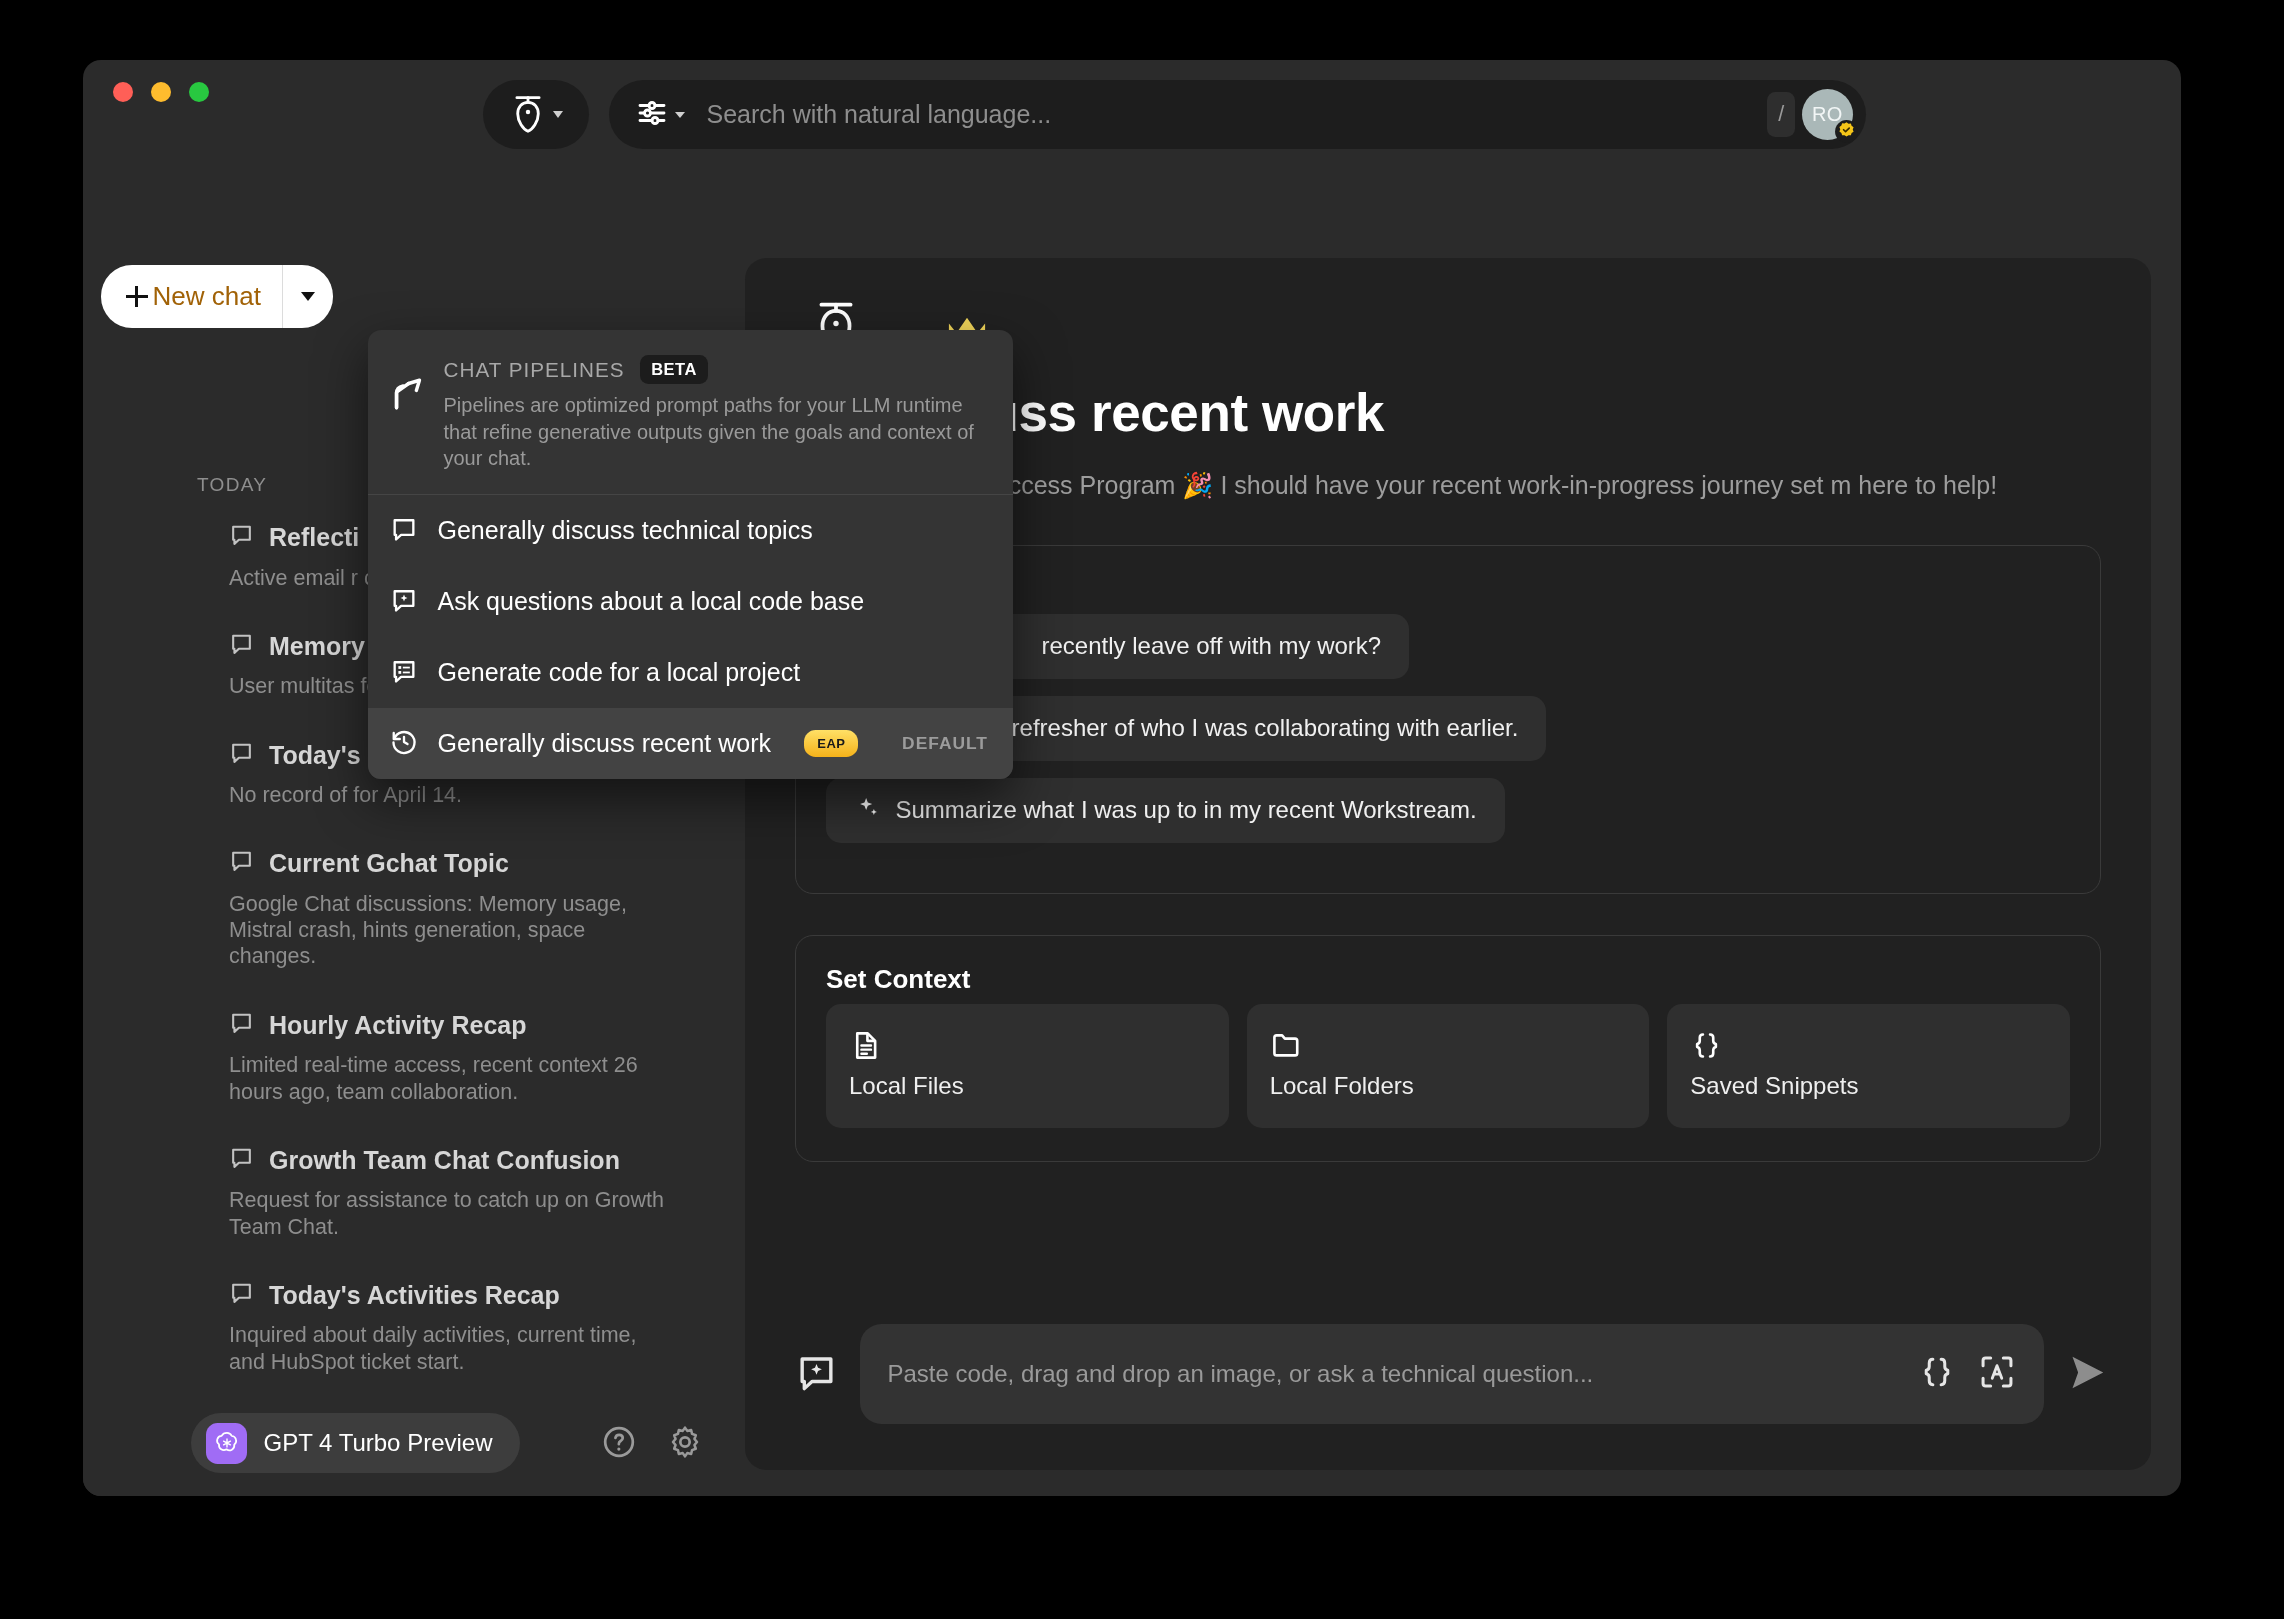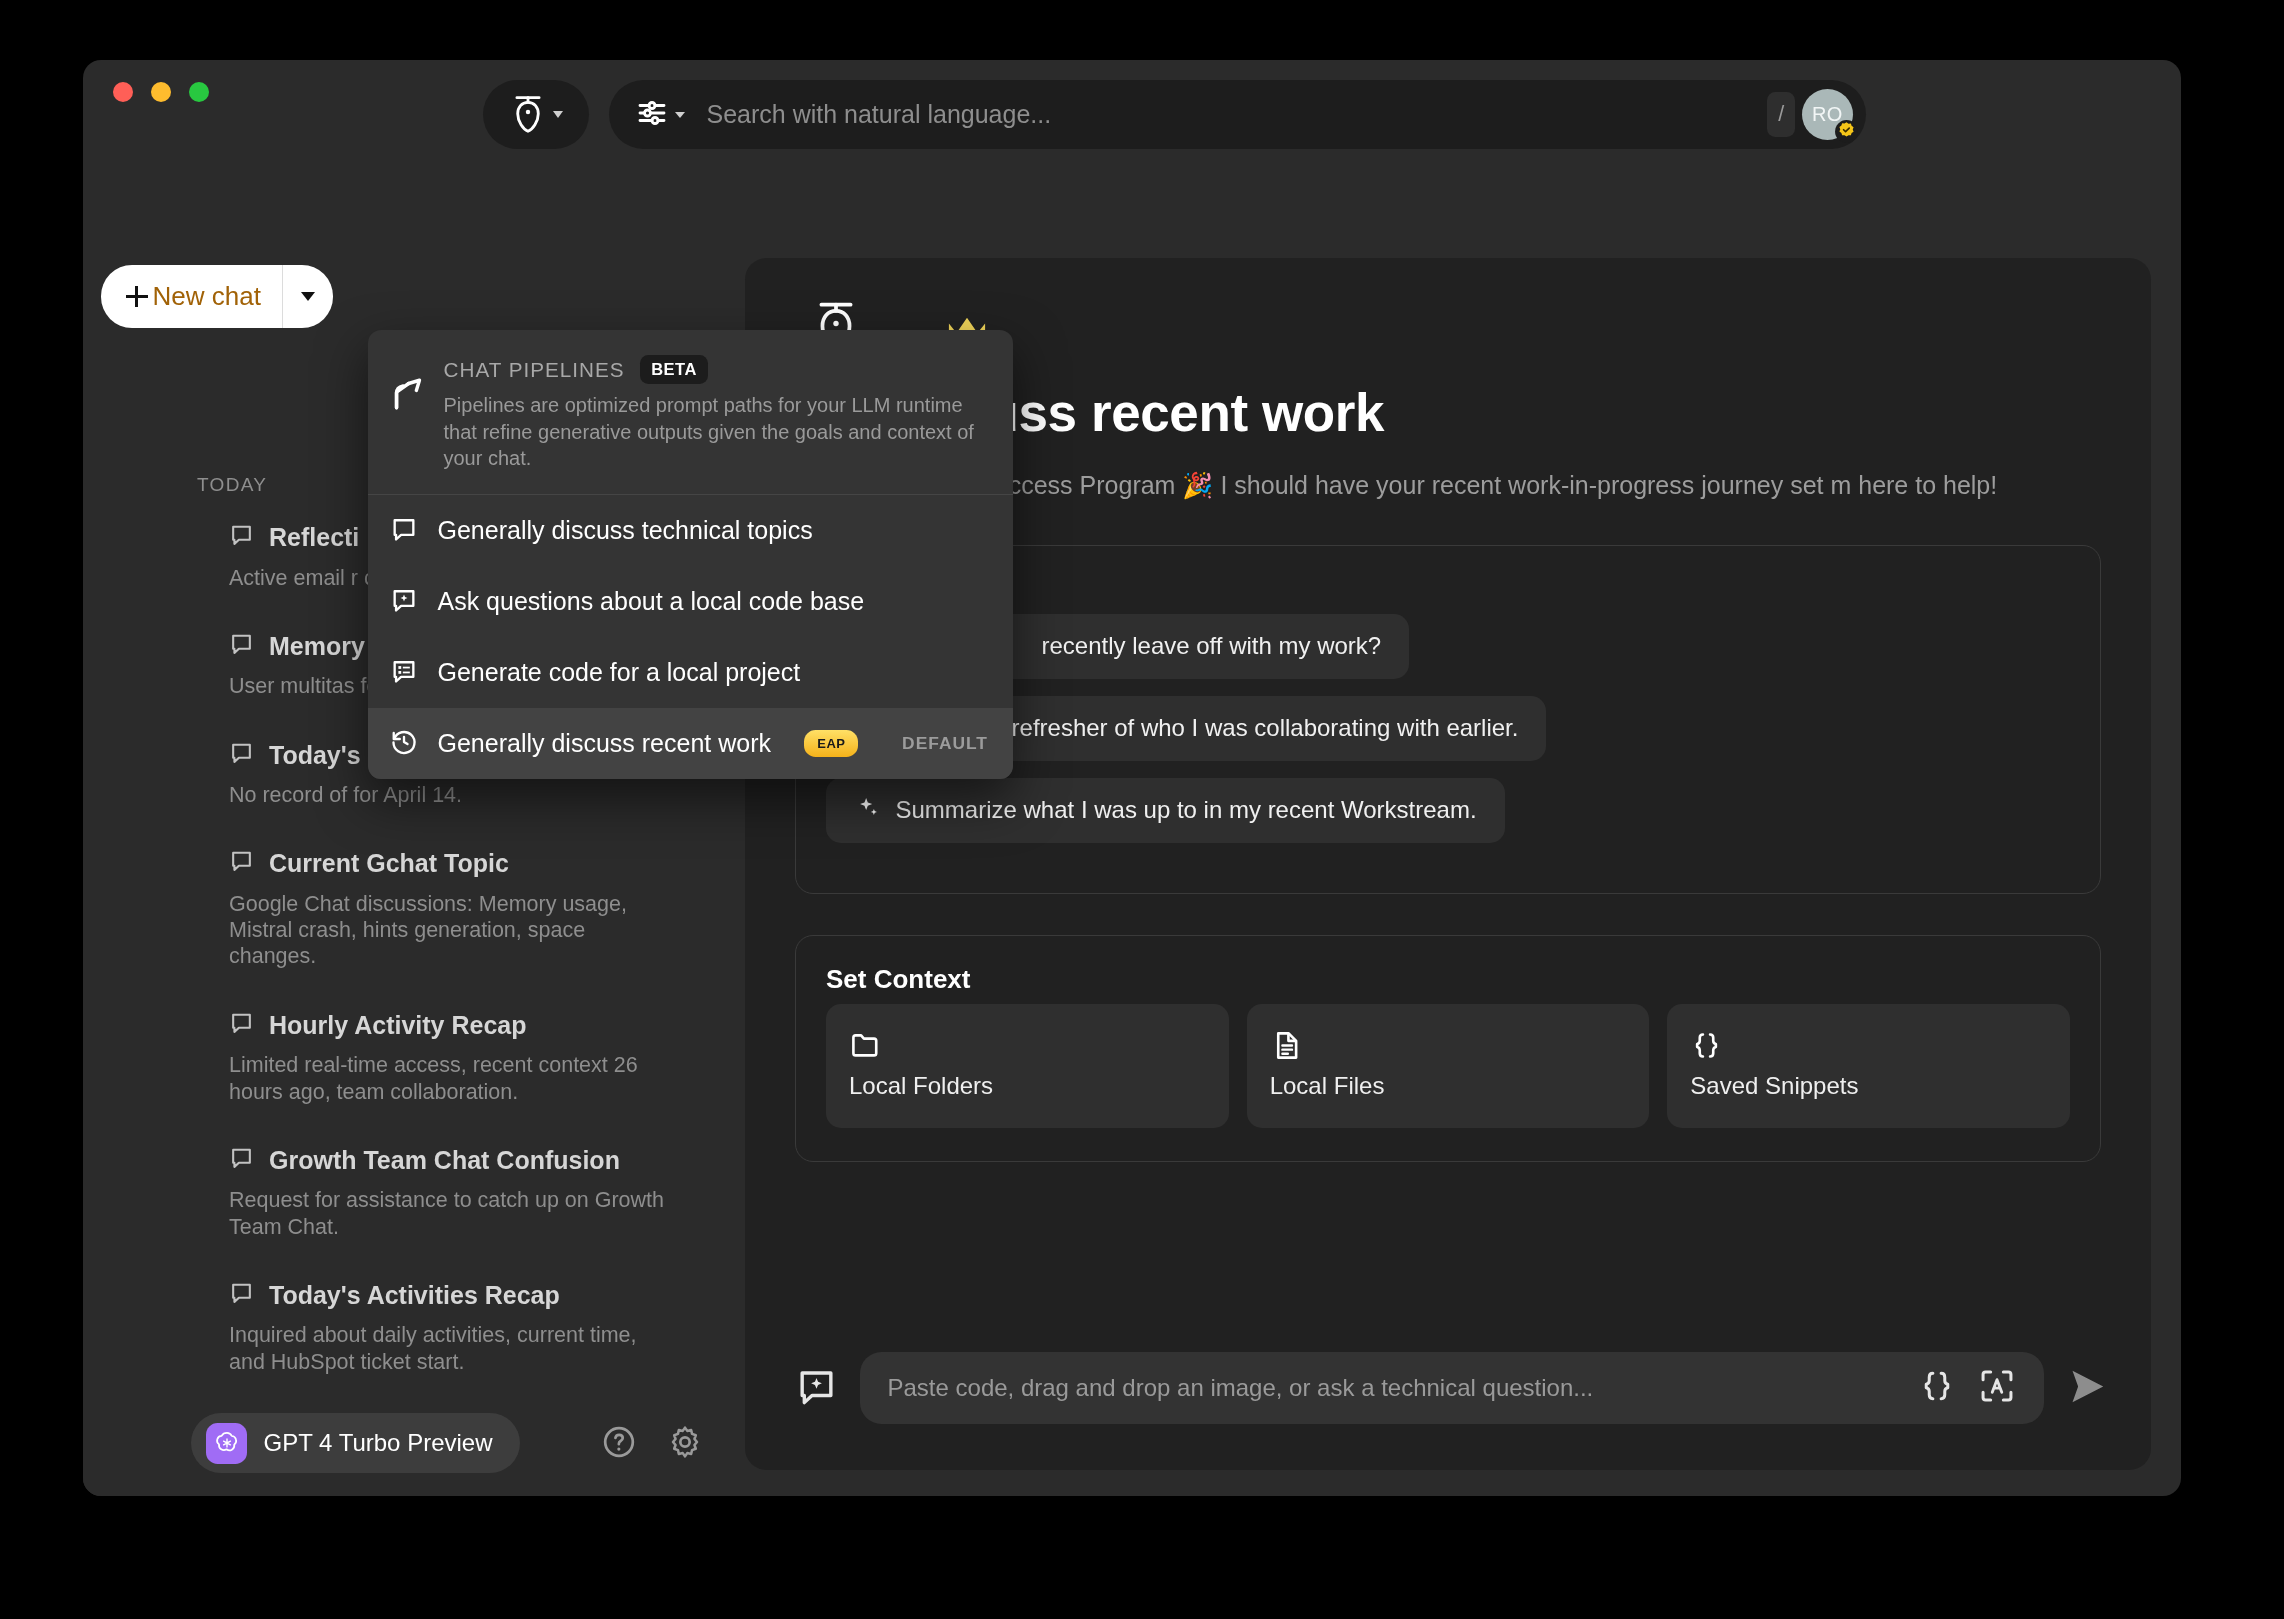--- a/index.html
+++ b/index.html
@@ -208,21 +208,21 @@
     display: flex; flex-direction: column; justify-content: space-between;
   }
   .ctx-label { color: #efefef; font-size: 24px; }
 
   
   #composer-row {
     position: absolute; left: 50px; right: 41px; bottom: 46px;
     display: flex; align-items: center; gap: 21.5px;
   }
   #composer-box {
-    flex: 1; height: 72px; background: #333333; border-radius: 21.5px;
+    flex: 1; height: 100px; background: #333333; border-radius: 21.5px;
     display: flex; align-items: center; padding: 0 28px;
   }
   #composer-input {
     flex: 1; background: transparent; border: none; outline: none;
     color: #e9e9e9; font-size: 24px; font-family: "Liberation Sans", sans-serif;
   }
   #composer-input::placeholder { color: #9a9a9a; }
   #composer-box .tool { margin-left: 21.5px; cursor: pointer; }
   #send-btn { cursor: pointer; }
 
@@ -489,31 +489,31 @@
                 <span>Summarize what I was up to in my recent Workstream.</span>
               </div></div>
           </div>
       </div>
 
       <div class="panel-card">
         <div class="panel-card-title">Set Context</div>
         <div id="ctx-grid">
             <div class="ctx-card">
               <span><svg width="33" height="33" viewBox="0 0 24 24" fill="none">
-                  <path d="M3.2 6.2c0-.9.7-1.6 1.6-1.6h4l2 2.4h7.4c.9 0 1.6.7 1.6 1.6v9c0 .9-.7 1.6-1.6 1.6H4.8c-.9 0-1.6-.7-1.6-1.6V6.2z" stroke="#fff" stroke-width="1.9" stroke-linejoin="round"></path>
-                </svg></span>
-              <div class="ctx-label">Local Folders</div>
-            </div>
-            <div class="ctx-card">
-              <span><svg width="33" height="33" viewBox="0 0 24 24" fill="none">
                   <path d="M6 3.2h7.6L19 8.6v12.2H6V3.2z" stroke="#fff" stroke-width="1.9" stroke-linejoin="round"></path>
                   <path d="M13.4 3.2v5.4H19" stroke="#fff" stroke-width="1.9" stroke-linejoin="round"></path>
                   <path d="M9 12h7M9 15h7M9 18h4" stroke="#fff" stroke-width="1.7" stroke-linecap="round"></path>
                 </svg></span>
               <div class="ctx-label">Local Files</div>
+            </div>
+            <div class="ctx-card">
+              <span><svg width="33" height="33" viewBox="0 0 24 24" fill="none">
+                  <path d="M3.2 6.2c0-.9.7-1.6 1.6-1.6h4l2 2.4h7.4c.9 0 1.6.7 1.6 1.6v9c0 .9-.7 1.6-1.6 1.6H4.8c-.9 0-1.6-.7-1.6-1.6V6.2z" stroke="#fff" stroke-width="1.9" stroke-linejoin="round"></path>
+                </svg></span>
+              <div class="ctx-label">Local Folders</div>
             </div>
             <div class="ctx-card">
               <span><svg width="33" height="33" viewBox="0 0 24 24" fill="none">
                   <path d="M9.4 4c-1.8 0-2.3 1-2.3 2.4v2.1c0 1.4-.6 2.1-1.9 2.4v2.2c1.3.3 1.9 1 1.9 2.4v2.1C7.1 19 7.6 20 9.4 20" stroke="#fff" stroke-width="1.9" stroke-linecap="round" stroke-linejoin="round"></path>
                   <path d="M14.6 4c1.8 0 2.3 1 2.3 2.4v2.1c0 1.4.6 2.1 1.9 2.4v2.2c-1.3.3-1.9 1-1.9 2.4v2.1c0 1.4-.5 2.4-2.3 2.4" stroke="#fff" stroke-width="1.9" stroke-linecap="round" stroke-linejoin="round"></path>
                 </svg></span>
               <div class="ctx-label">Saved Snippets</div>
             </div>
           </div>
       </div>

